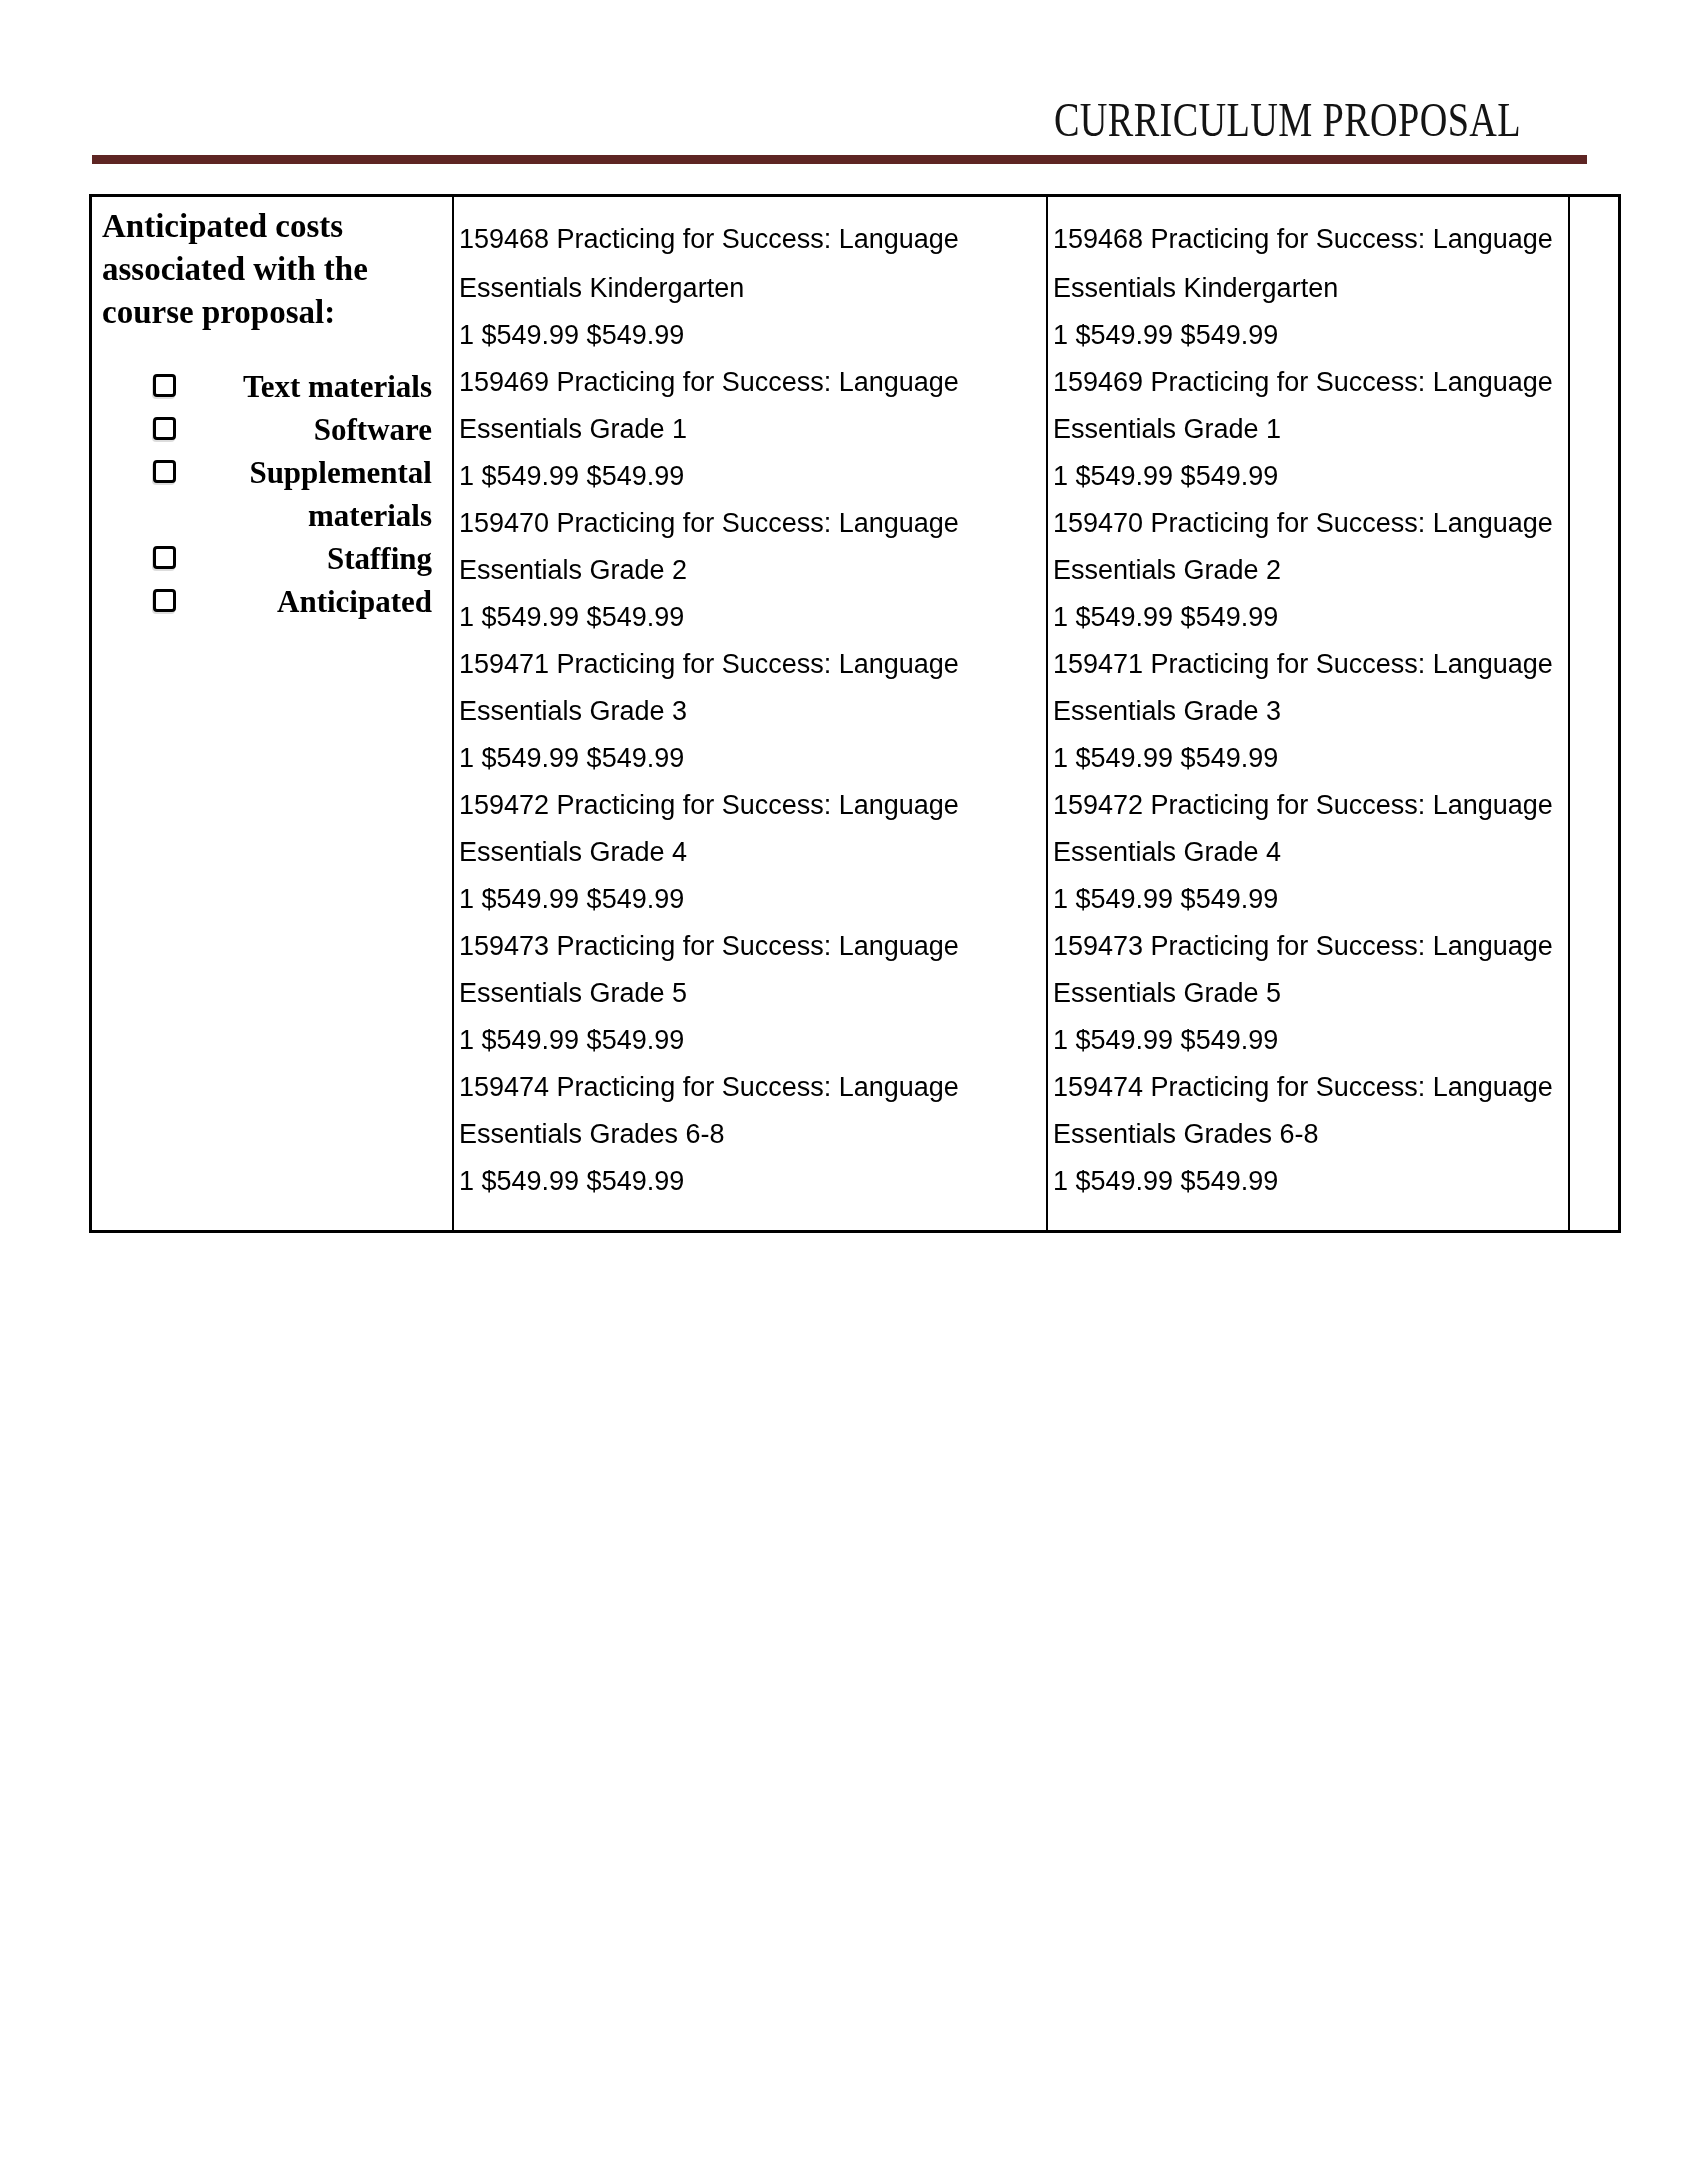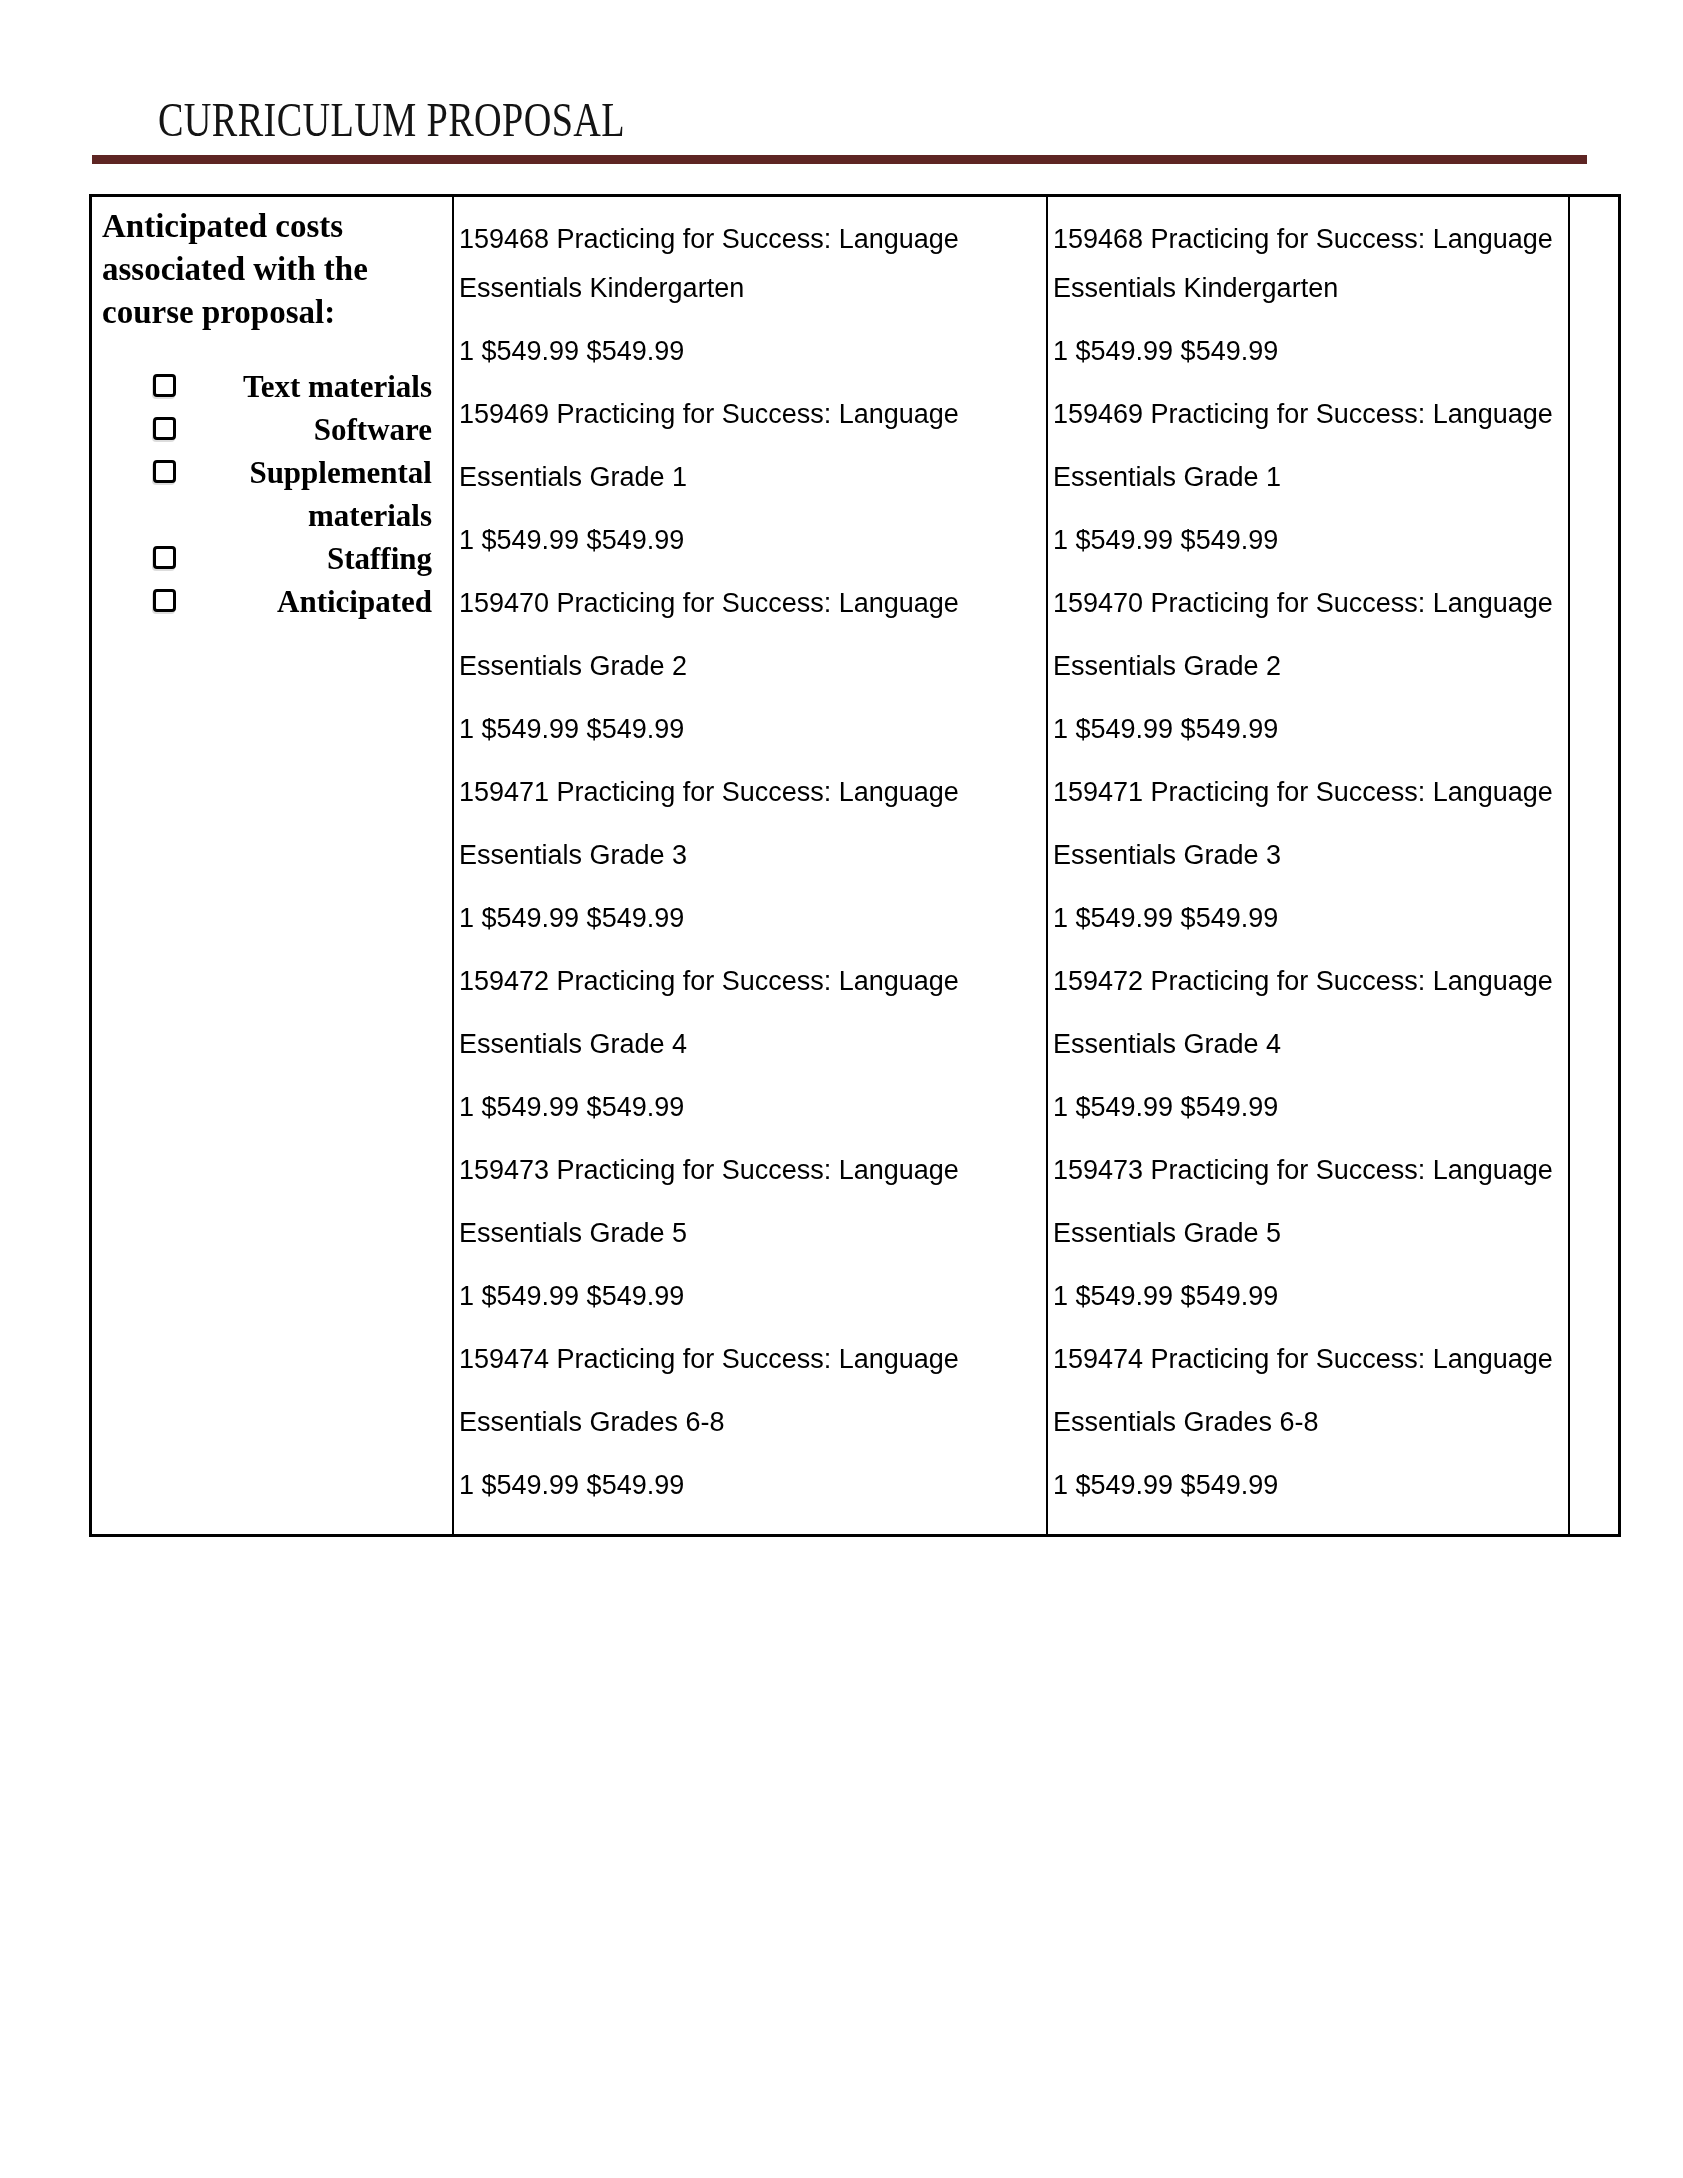--- a/index.html
+++ b/index.html
@@ -8,21 +8,21 @@
     background: #ffffff;
     font-family: "Liberation Sans", sans-serif;
     position: relative;
     color: #000;
   }
   .page { position: absolute; inset: 0; }
 
   
   .title-wrap {
     position: absolute; left: 92px; top: 95px; width: 1495px;
-    text-align: left;
+    text-align: right;
   }
   .doc-title {
     display: inline-block;
     font-family: "Liberation Serif", serif;
     font-size: 49px; line-height: 49px;
     color: #141414;
     letter-spacing: 0.5px;
     transform: scaleX(0.78);
     transform-origin: 50% 50%;
     white-space: nowrap;
@@ -74,21 +74,21 @@
     margin-top: 9px; margin-right: 27px;
     background: #fff;
     box-shadow: -1px 2px 0 #00000022;
   }
   .item-label { width: 249px; }
 
   
   .cost-cell { padding: 10px 6px 32px 5px; }
   .cost-line {
     font-size: 27px; line-height: 33px;
-    margin-top: 30px;
+    margin-top: 14px;
     white-space: nowrap;
   }
   .cost-line:first-child, .cost-line:nth-child(2) { margin-top: 16px; }
 </style>
 </head>
 <body>
 
 <div class="page">
 
   <div class="title-wrap">

